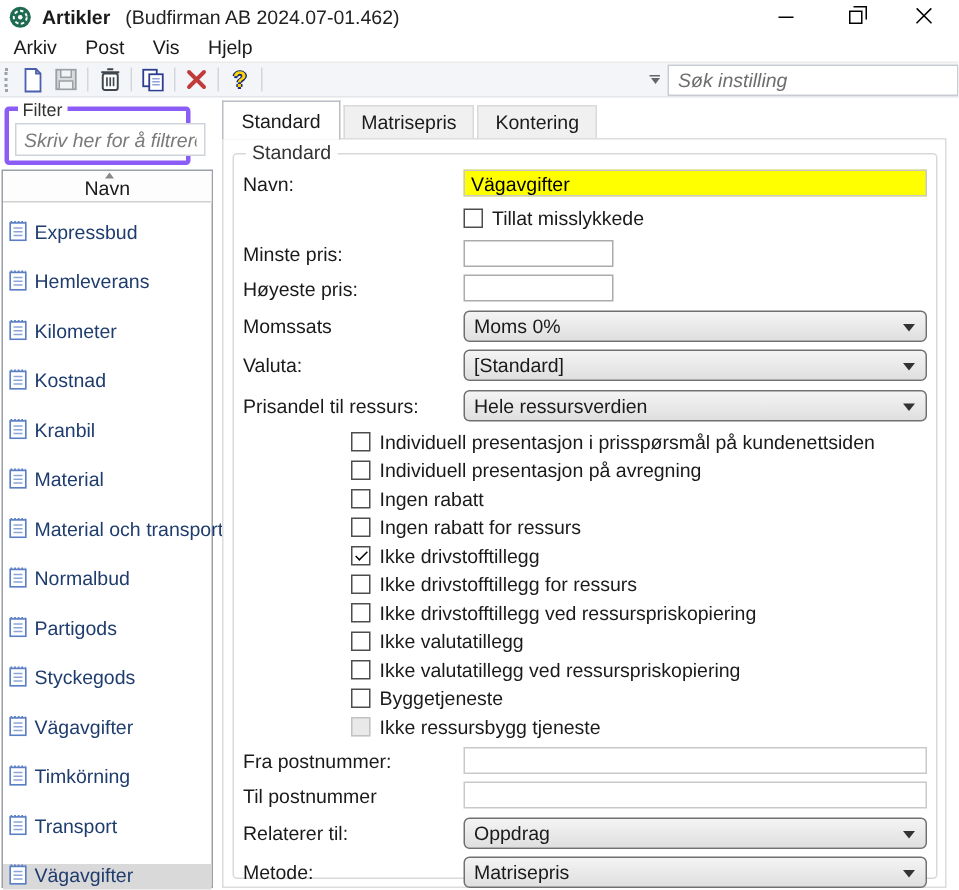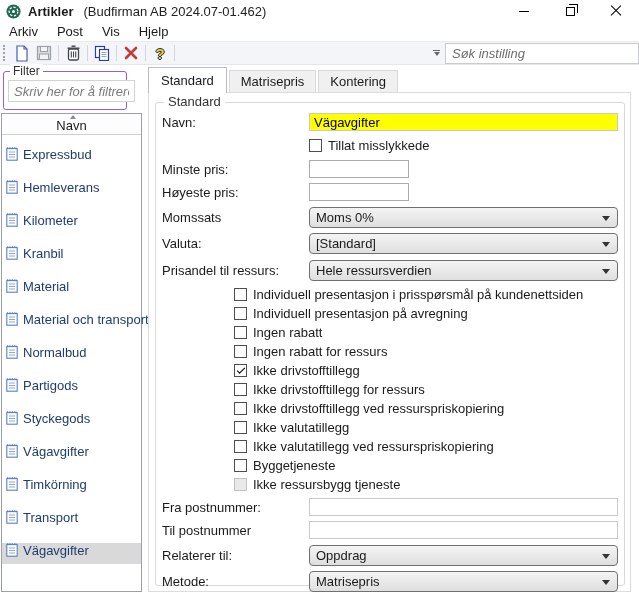--- a/index.html
+++ b/index.html
@@ -38,21 +38,21 @@
   .search-box { width:194px; height:21px; border:1px solid #c8ccd2; background:#fff;
     font-style:italic; color:#6d6d6d; padding:0 6px; font-size:13px; outline:none;
     font-family:"Liberation Sans",sans-serif; }
   .search-box::placeholder { color:#6d6d6d; font-style:italic; }
 
   
   .main { position:relative; width:639px; height:528px; }
 
   
   .filter-group { position:absolute; left:3px; top:6px; width:124px; height:39px;
-    border:1px solid #8b5cf6; border-radius:3px; }
+    border:3px solid #8b5cf6; border-radius:3px; }
   .filter-label { position:absolute; top:-8px; left:6px; background:#fff; padding:0 3px; font-size:12px; color:#333; }
   .filter-input { position:absolute; left:4px; top:8px; width:127px; height:22px; border:1px solid #cfd4da;
     font-style:italic; color:#7a7a7a; padding:0 5px; font-size:13px; outline:none;
     font-family:"Liberation Sans",sans-serif; }
   .filter-input::placeholder { color:#7a7a7a; font-style:italic; }
 
   
   .navlist { position:absolute; left:1px; top:48px; width:141px; height:479px;
     border:1px solid #9aa0a6; background:#fff; }
   .navlist-header { height:21px; border-bottom:1px solid #d0d0d0; display:flex; align-items:flex-end;
@@ -239,20 +239,30 @@
       <span class="nav-label">Kilometer</span>
     </div>
     <div class="nav-item">
       <svg class="doc-ic" viewBox="0 0 12 14">
           <rect x="0.8" y="1.6" width="10.4" height="11.6" fill="#fff" stroke="#5b7fc4" stroke-width="1.1"></rect>
           <line x1="1" y1="1" x2="11" y2="1" stroke="#5b7fc4" stroke-width="1.4" stroke-dasharray="1.2 1.2"></line>
           <line x1="3" y1="5" x2="9" y2="5" stroke="#8aa6d6" stroke-width="1"></line>
           <line x1="3" y1="7.5" x2="9" y2="7.5" stroke="#8aa6d6" stroke-width="1"></line>
           <line x1="3" y1="10" x2="9" y2="10" stroke="#8aa6d6" stroke-width="1"></line>
         </svg>
+      <span class="nav-label">Kostnad</span>
+    </div>
+    <div class="nav-item">
+      <svg class="doc-ic" viewBox="0 0 12 14">
+          <rect x="0.8" y="1.6" width="10.4" height="11.6" fill="#fff" stroke="#5b7fc4" stroke-width="1.1"></rect>
+          <line x1="1" y1="1" x2="11" y2="1" stroke="#5b7fc4" stroke-width="1.4" stroke-dasharray="1.2 1.2"></line>
+          <line x1="3" y1="5" x2="9" y2="5" stroke="#8aa6d6" stroke-width="1"></line>
+          <line x1="3" y1="7.5" x2="9" y2="7.5" stroke="#8aa6d6" stroke-width="1"></line>
+          <line x1="3" y1="10" x2="9" y2="10" stroke="#8aa6d6" stroke-width="1"></line>
+        </svg>
       <span class="nav-label">Kranbil</span>
     </div>
     <div class="nav-item">
       <svg class="doc-ic" viewBox="0 0 12 14">
           <rect x="0.8" y="1.6" width="10.4" height="11.6" fill="#fff" stroke="#5b7fc4" stroke-width="1.1"></rect>
           <line x1="1" y1="1" x2="11" y2="1" stroke="#5b7fc4" stroke-width="1.4" stroke-dasharray="1.2 1.2"></line>
           <line x1="3" y1="5" x2="9" y2="5" stroke="#8aa6d6" stroke-width="1"></line>
           <line x1="3" y1="7.5" x2="9" y2="7.5" stroke="#8aa6d6" stroke-width="1"></line>
           <line x1="3" y1="10" x2="9" y2="10" stroke="#8aa6d6" stroke-width="1"></line>
         </svg>

